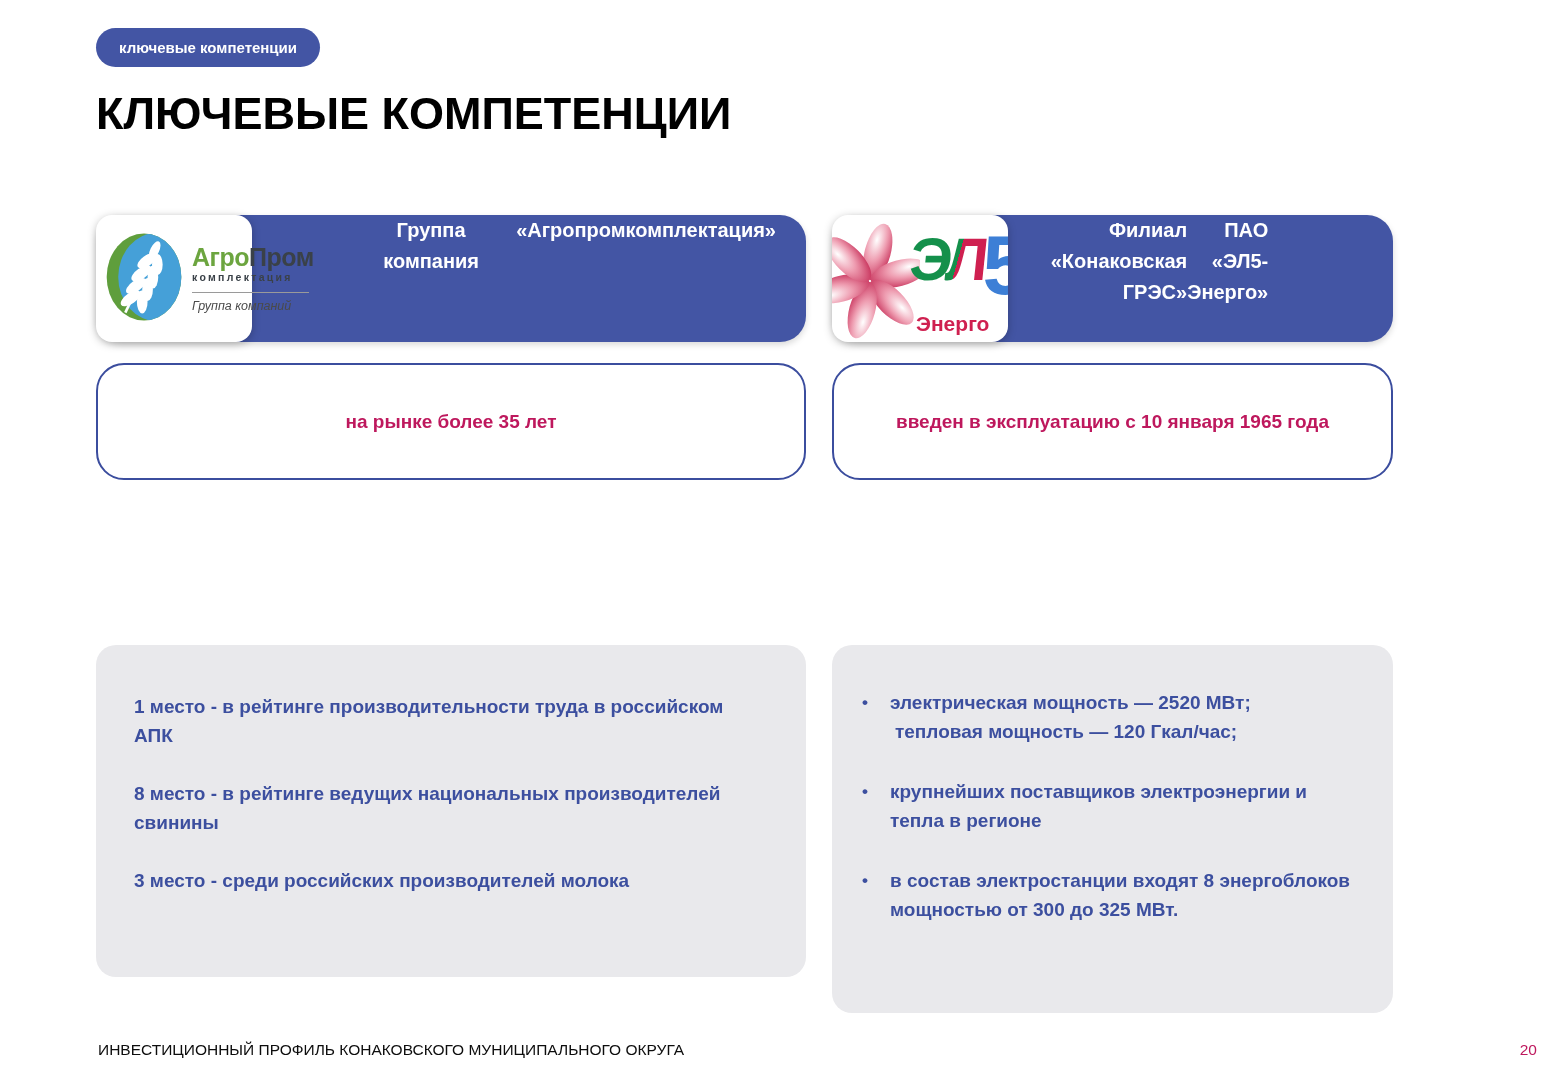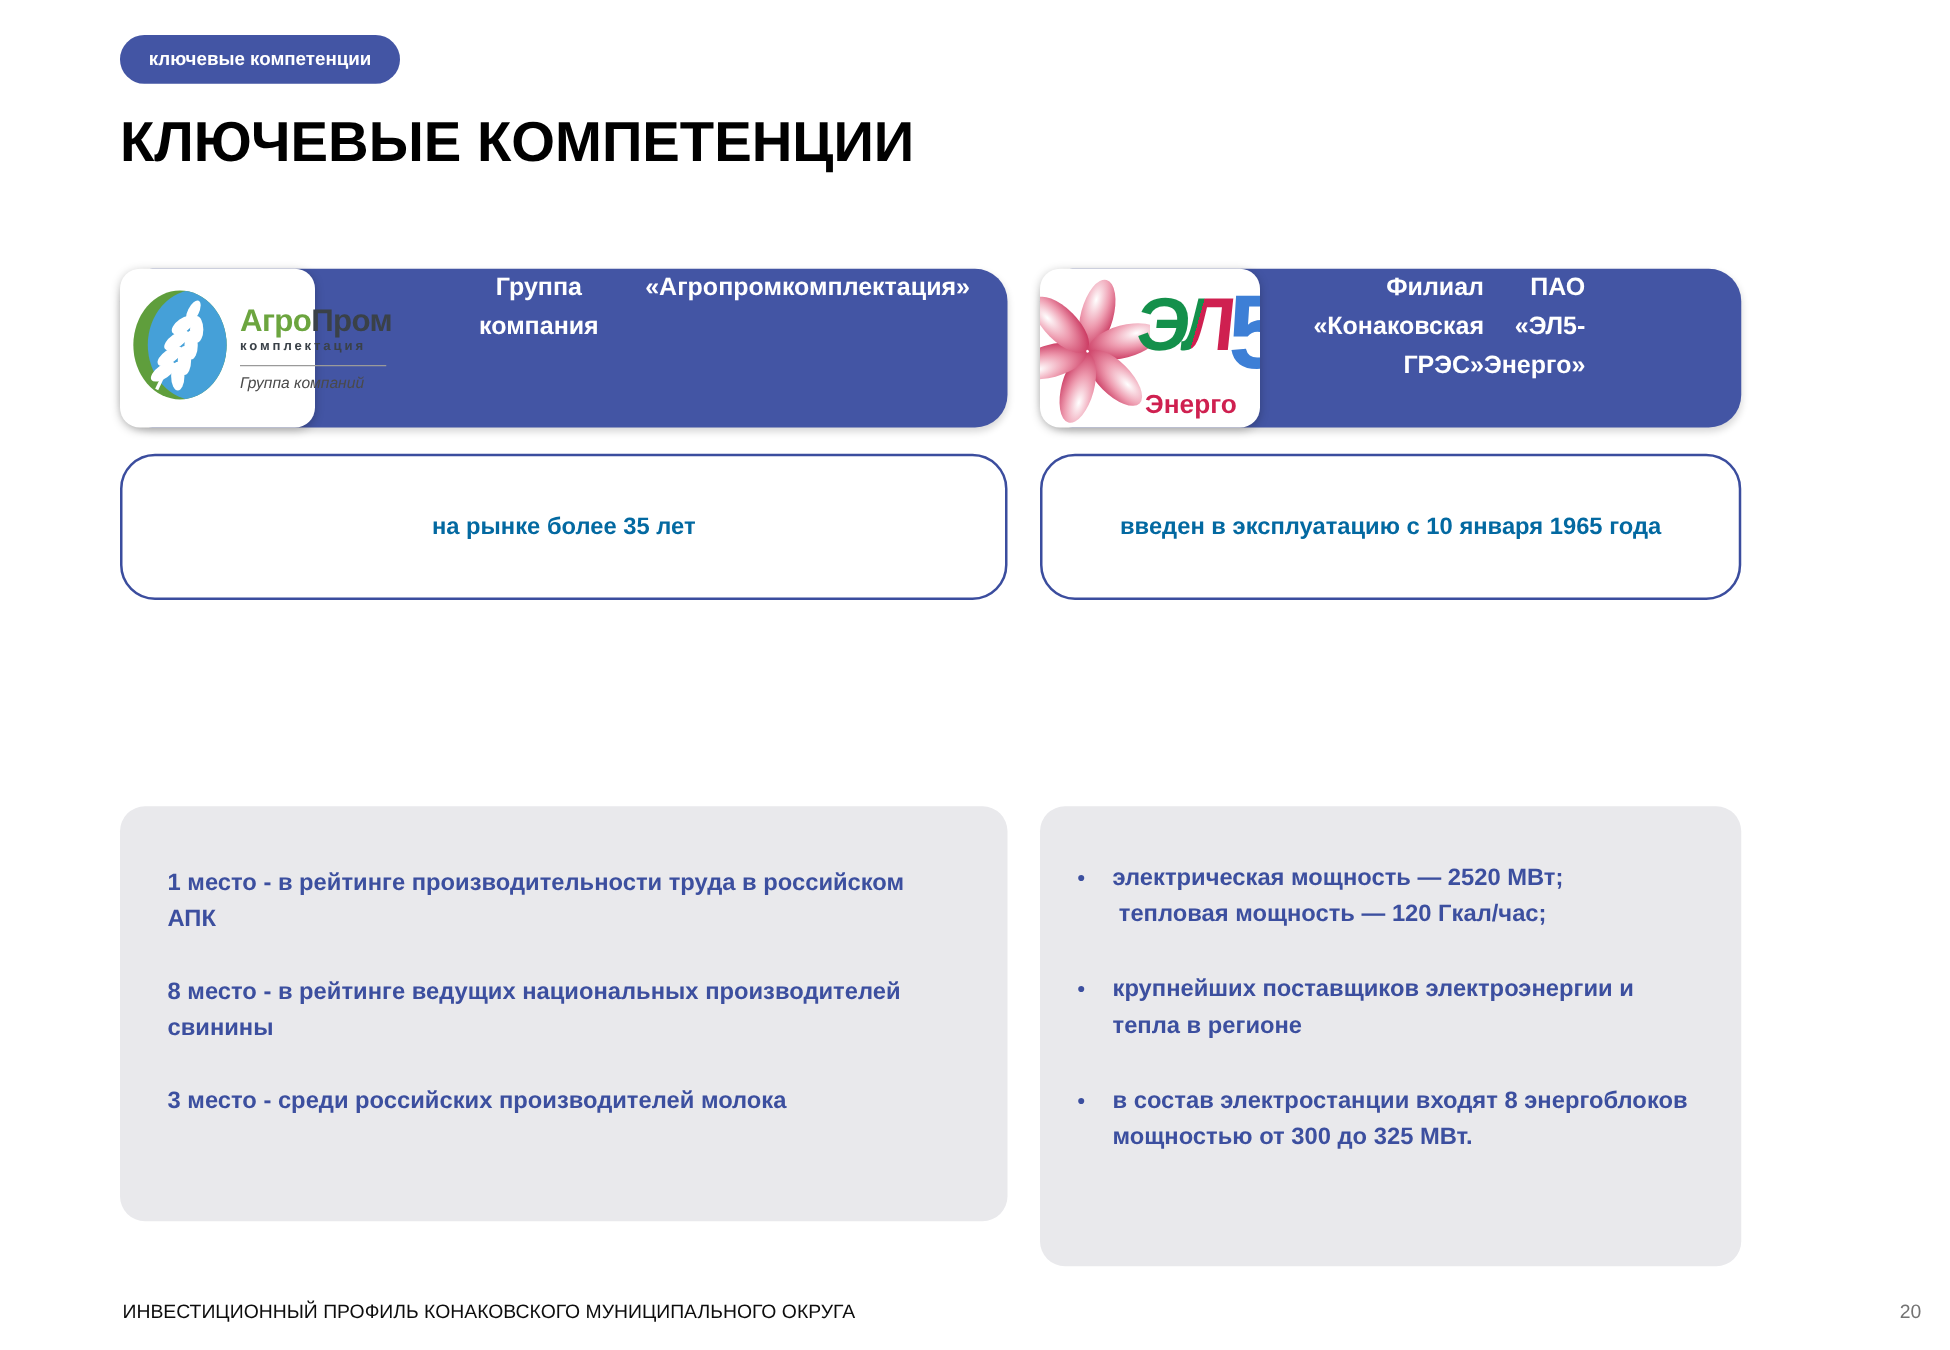--- a/index.html
+++ b/index.html
@@ -45,21 +45,21 @@
   .el5-el { font-size:60px; color:#14904b; letter-spacing:-4px; transform:skewX(-6deg); display:inline-block; }
   @supports (-webkit-background-clip: text) {
     .el5-el { background:linear-gradient(100deg,#14904b 62%,#cf2050 62%);
               -webkit-background-clip:text; -webkit-text-fill-color:transparent; }
   }
   .el5-five { font-size:84px; color:#3d7fd6; vertical-align:-14px; margin-left:-2px; display:inline-block; }
   .el5-word { position:absolute; left:84px; bottom:6px; color:#cf2050; font-size:21px; font-weight:700; }
 
   
   .outline-box { position:absolute; background:#fff; border:2px solid #3b4d9e; border-radius:28px;
-                 color:#0369a1; font-weight:700; font-size:19px; }
+                 color:#be185d; font-weight:700; font-size:19px; }
   .row1 { top:363px; height:117px; display:flex; align-items:center; justify-content:center; text-align:center; }
   .row2 { top:503px; height:124px; }
   .row2.col-left  { padding:20px 34px 0 36px; line-height:1.55; }
   .row2.col-right { padding:22px 14px 0 12px; line-height:1.4; }
   .bullet-par::before { content:"• "; }
   .row2.col-right .bullet-par + .bullet-par { margin-top:26px; }
 
   
   .gray-box { position:absolute; top:645px; background:#e9e9ec; border-radius:20px;
               color:#3c4f9f; font-weight:700; font-size:19px; line-height:1.5; }
@@ -67,21 +67,21 @@
   .gray-box.col-left p + p { margin-top:30px; }
   .gray-box.col-right { height:368px; padding:44px 40px 0 30px; }
   .g-item { display:flex; }
   .g-item + .g-item { margin-top:32px; }
   .g-dot { width:14px; flex:none; font-size:17px; padding-top:1px; }
   .g-txt { margin-left:14px; }
   .g-txt .l2 { padding-left:5px; }
 
   
   .footer-text { position:absolute; left:98px; top:1041px; font-size:15.5px; color:#0d0d0d; }
-  .page-num { position:absolute; right:23px; top:1041px; font-size:15.5px; color:#737373; }
+  .page-num { position:absolute; right:23px; top:1041px; font-size:15.5px; color:#be185d; }
 </style>
 </head>
 <body>
 
 <div class="slide">
 
   <div class="badge">
     <span>ключевые компетенции</span>
   </div>
 

